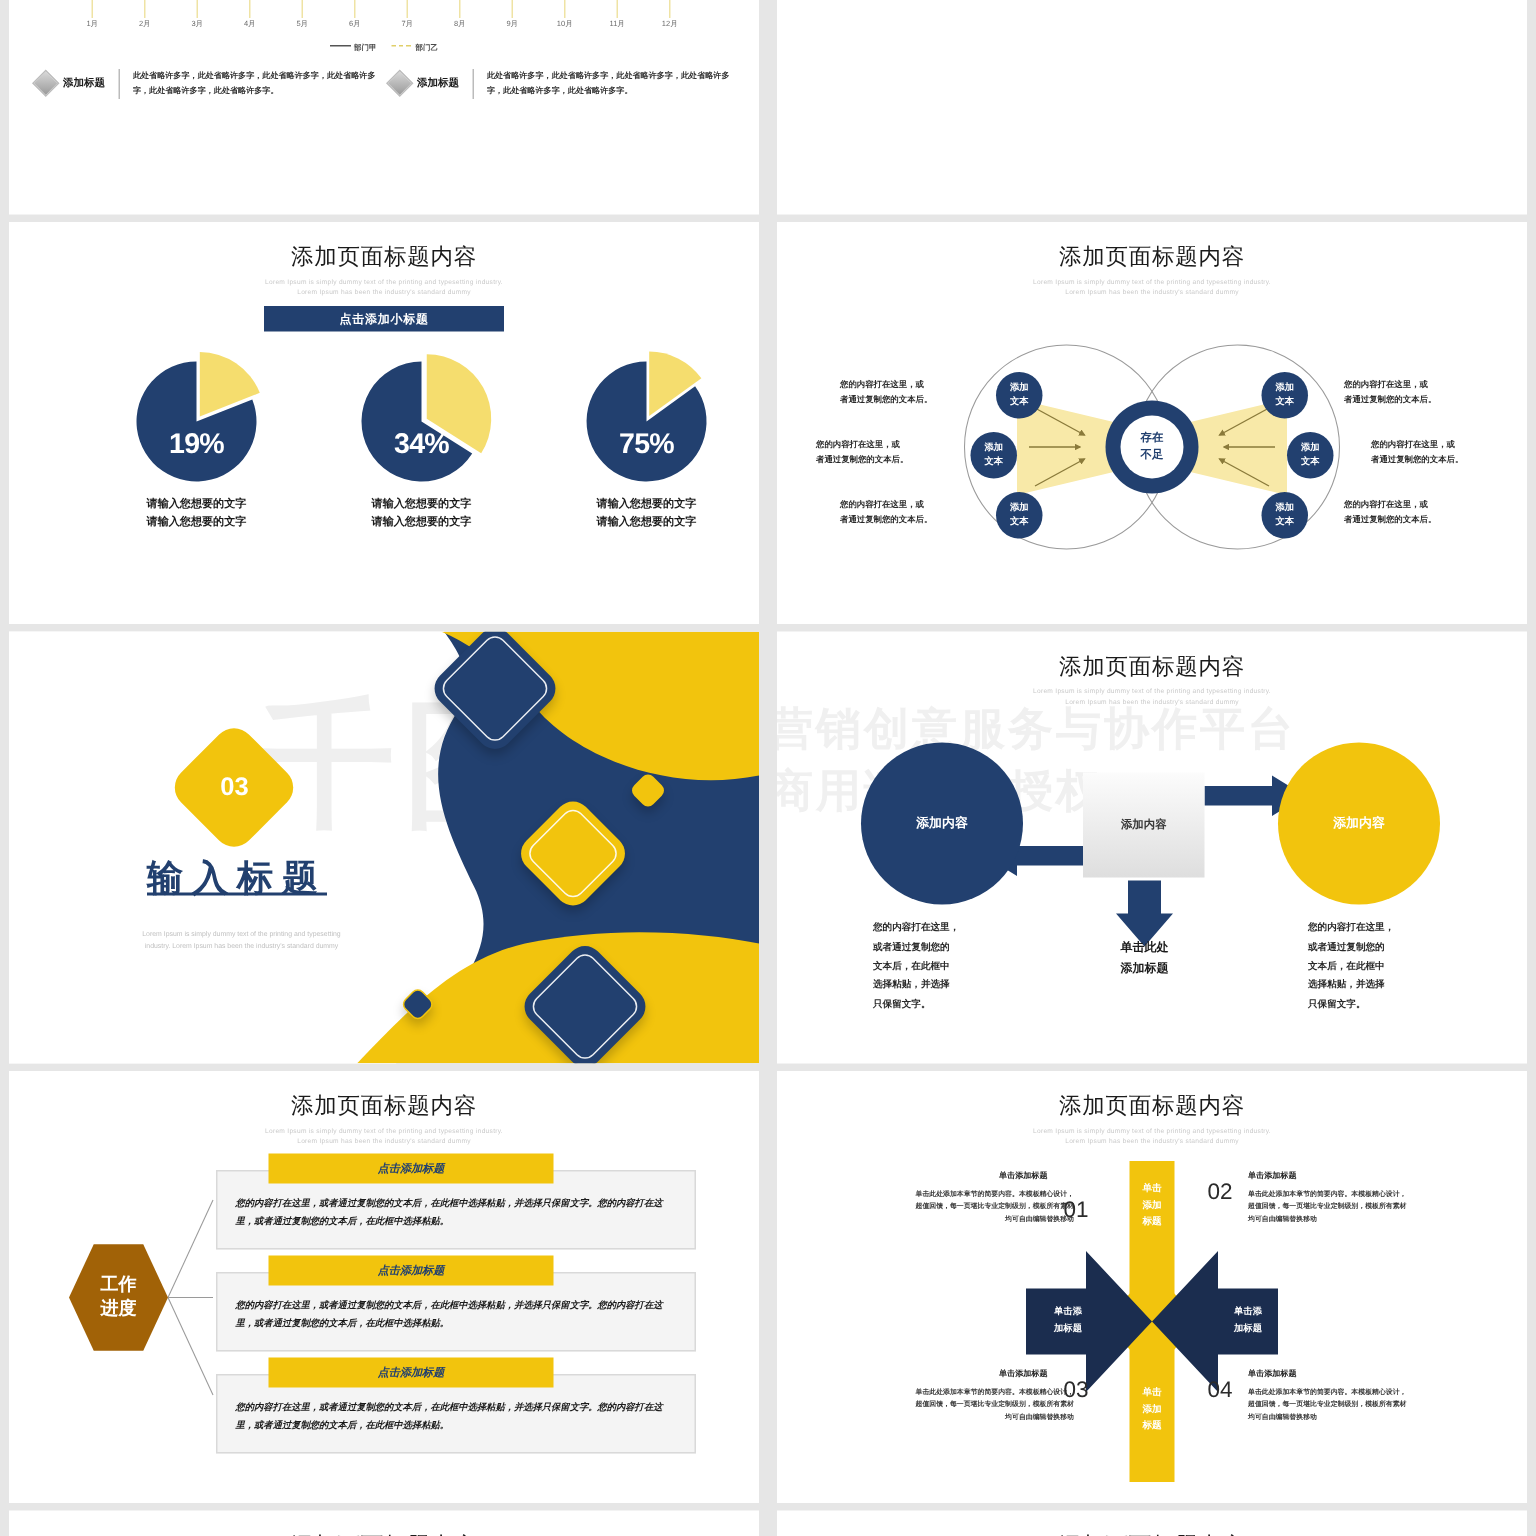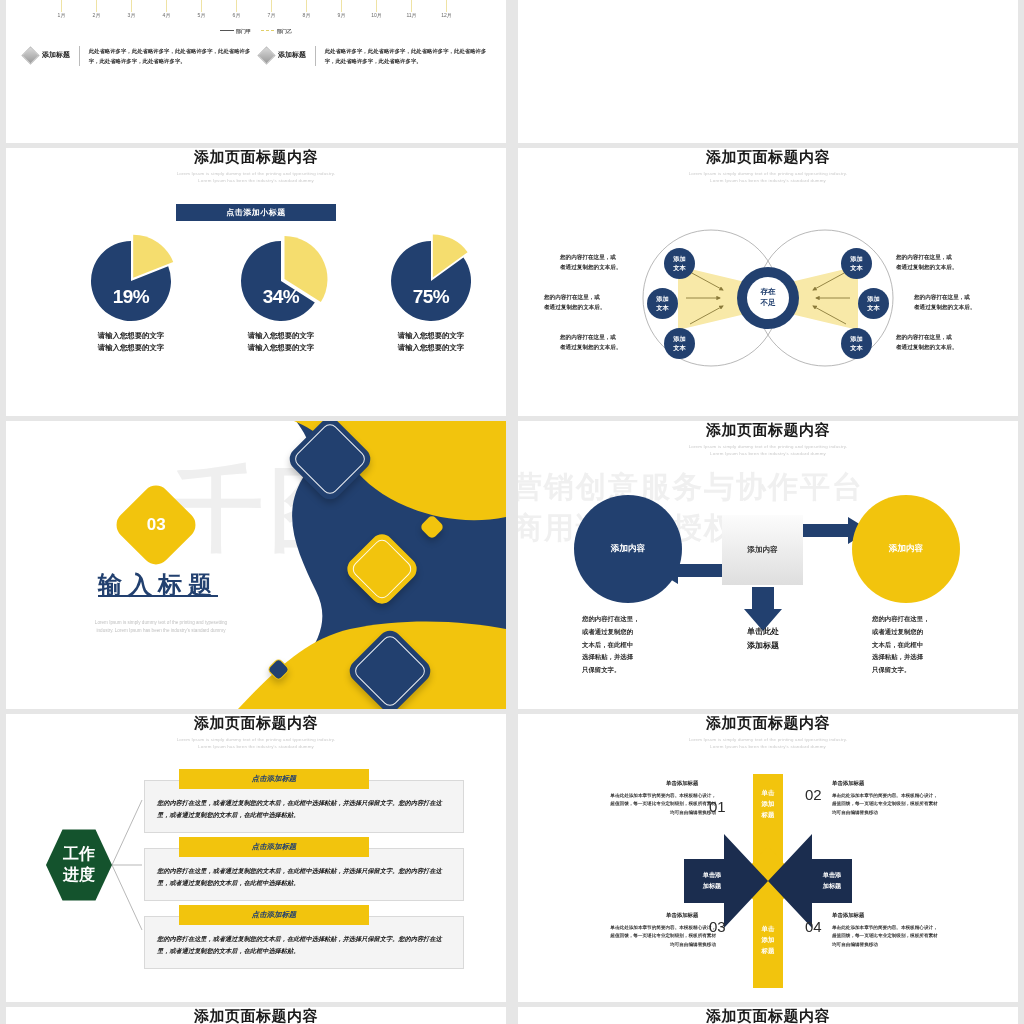--- a/index.html
+++ b/index.html
@@ -22,23 +22,24 @@
   .row-0 { top: -140px; height: 283px; }   
   .row-1 { top: 148px;  height: 268px; }
   .row-2 { top: 421px;  height: 288px; }
   .row-3 { top: 714px;  height: 288px; }
   .row-4 { top: 1007px; height: 288px; }   
 
   
   .s-title {
     text-align: center;
     font-size: 15px;
-    font-weight: bold;
+    font-weight: normal;
     color: #1b1b1b;
     letter-spacing: 0.5px;
+    margin-top: 14px;
   }
   .s-sub {
     text-align: center;
     font-size: 4.4px;
     color: #c9c9c9;
     line-height: 1.5;
     margin-top: 4px;
     letter-spacing: .2px;
   }
 
@@ -152,24 +153,24 @@
     font-size: 7.6px; color: #3a3a3a; font-weight: bold;
   }
   .proc-cap { position: absolute; font-size: 6.4px; color: #2a2a2a; line-height: 2.0; font-weight: bold; }
   .proc-mid-cap { position: absolute; left: 198px; top: 148px; width: 94px; text-align: center;
                   font-size: 8px; color: #1b1b1b; font-weight: bold; line-height: 1.8; }
 
   
   .wp { position: absolute; left: 0; top: 52px; width: 500px; height: 220px; }
   .hexwrap { position: absolute; left: 40px; top: 62px; width: 66px; height: 74px; }
   .hex {
-    width: 66px; height: 74px; background: #14532d;
+    width: 66px; height: 74px; background: #a16207;
     clip-path: polygon(25% 2%,75% 2%,100% 50%,75% 98%,25% 98%,0% 50%);
     display: flex; align-items: center; justify-content: center;
-    color: #fff; font-size: 16px; font-weight: bold; line-height: 1.3; text-align: right;
+    color: #fff; font-size: 12px; font-weight: bold; line-height: 1.3; text-align: right;
   }
   .wp-item { position: absolute; left: 138px; width: 320px; font-style: italic; }
   .wp-head {
     position: absolute; left: 35px; top: -11px; width: 190px; height: 20px;
     background: #f2c40d; color: #22406f; font-size: 7.4px; font-weight: bold;
     display: flex; align-items: center; justify-content: center; z-index: 2;
   }
   .wp-body {
     border: 1px solid #d9d9d9; background: #f4f4f4;
     padding: 16px 12px 10px 12px; font-size: 6.2px; color: #1b1b1b;

